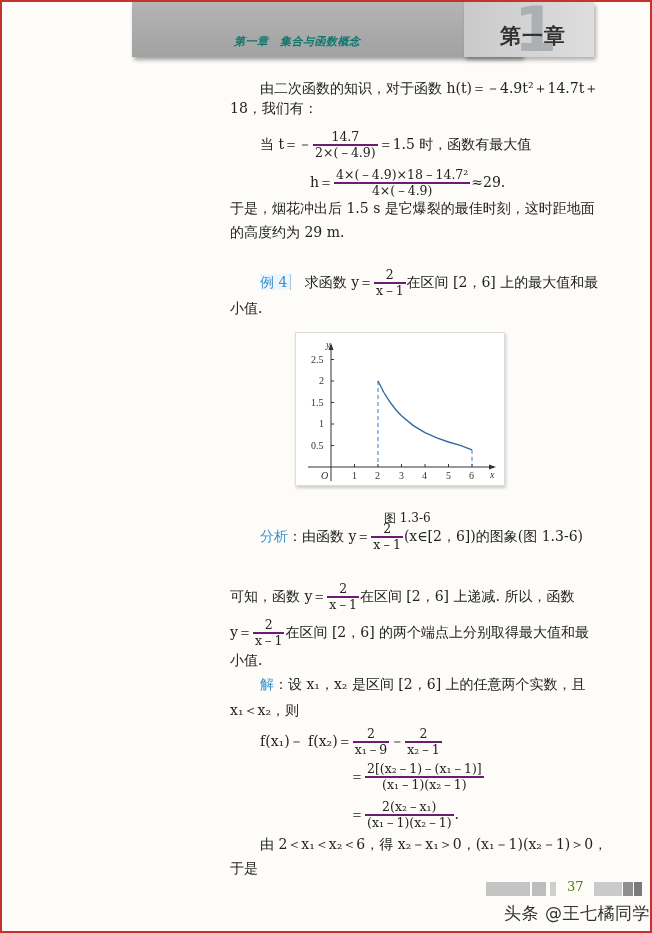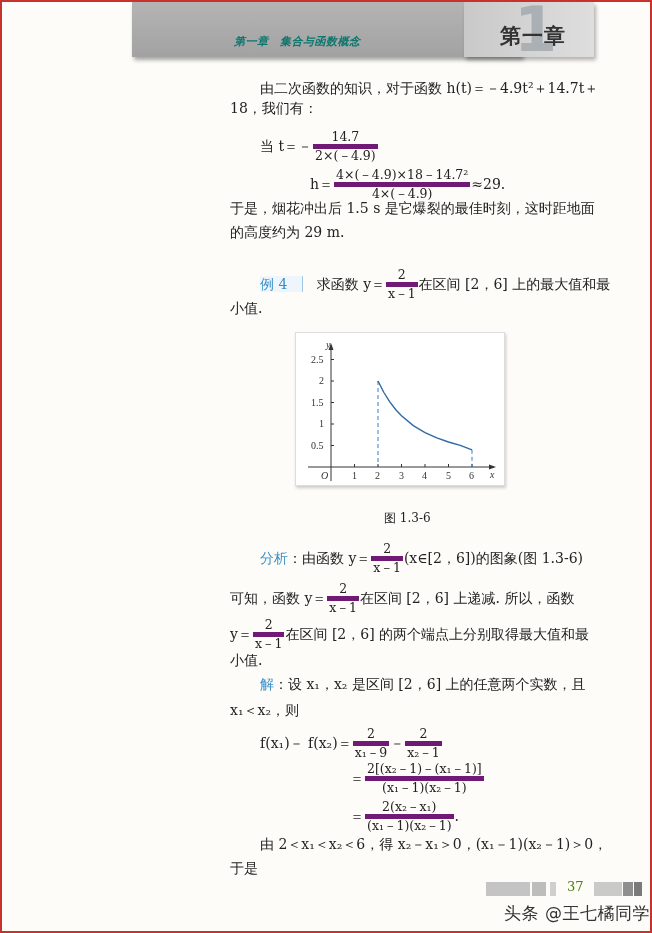--- a/index.html
+++ b/index.html
@@ -26,24 +26,24 @@
   .header-big-1 {
     position:absolute; left:512px; top:-2px; font-size:62px; font-weight:bold; color:#aab0b4;
     font-family:"DejaVu Sans","Liberation Sans",sans-serif; line-height:60px;
   }
   .header-title {
     position:absolute; left:498px; top:20px; font-size:21px; font-weight:bold; color:#333;
     font-family:"DejaVu Sans","Liberation Sans",sans-serif; letter-spacing:1px;
   }
   .line { position:absolute; font-size:14px; white-space:nowrap; line-height:20px; }
   .frac { display:inline-block; vertical-align:middle; text-align:center; font-size:12.5px; line-height:14px; margin:0 1px; }
-  .frac .num { display:block; border-bottom:5px solid #701a75; padding:0 2px; }
+  .frac .num { display:block; border-bottom:2px solid #701a75; padding:0 2px; }
   .frac .den { display:block; padding:0 2px; }
   .blue { color:#3a8fc6; }
-  .ex-tag { color:#3a8fc6; border-right:1px solid #9cc9e6; padding-right:15px; background:#eef6fb; }
+  .ex-tag { color:#3a8fc6; border-right:1px solid #9cc9e6; padding-right:3px; background:#eef6fb; }
   .figure {
     position:absolute; left:293px; top:330px; width:208px; height:152px;
     background:#fff; border:1px solid #ddd; box-shadow:1px 2px 3px rgba(0,0,0,0.2);
   }
   .caption { position:absolute; left:382px; top:508px; font-size:12px;text-align:right; }
   .footer-blocks { position:absolute; top:880px; height:14px; }
   .page-num { position:absolute; left:565px; top:877px; font-size:13px; color:#4d7c0f; }
   .watermark {
     position:absolute; left:502px; top:900px; font-size:17px; color:#333;
     font-family:"DejaVu Sans","Liberation Sans",sans-serif; letter-spacing:0.5px;
@@ -57,21 +57,21 @@
 
   <div class="header-bar"></div>
   <div class="header-chapter">第一章　集合与函数概念</div>
   <div class="header-box"></div>
   <div class="header-big-1">1</div>
   <div class="header-title">第一章</div>
 
   <div class="line" style="left:258px;top:76px;">由二次函数的知识，对于函数 h(t)＝－4.9t²＋14.7t＋</div>
   <div class="line" style="left:228px;top:96px;">18，我们有：</div>
   <div class="line" style="left:258px;top:128px;">
-    <span>当 t＝－</span><span class="frac"><span class="num">14.7</span><span class="den">2×(－4.9)</span></span>
+    <span>当 t＝－</span><span class="frac"><span class="num">14.7</span><span class="den">2×(－4.9)</span></span><span>＝1.5 时，函数有最大值</span>
   </div>
   <div class="line" style="left:308px;top:166px;">
     <span>h＝</span><span class="frac"><span class="num">4×(－4.9)×18－14.7²</span><span class="den">4×(－4.9)</span></span><span>≈29.</span>
   </div>
   <div class="line" style="left:228px;top:196px;">于是，烟花冲出后 1.5 s 是它爆裂的最佳时刻，这时距地面</div>
   <div class="line" style="left:228px;top:220px;">的高度约为 29 m.</div>
 
   <div class="line" style="left:258px;top:266px;">
     <span class="ex-tag">例 4</span>&nbsp;&nbsp;&nbsp;<span>求函数 y＝</span><span class="frac"><span class="num">2</span><span class="den">x－1</span></span><span>在区间 [2，6] 上的最大值和最</span>
   </div>
@@ -116,21 +116,21 @@
       </g>
 
       <line x1="82" y1="48" x2="82" y2="134" stroke="#3a7cc0" stroke-width="1" stroke-dasharray="4,3"></line>
       <line x1="176" y1="116.8" x2="176" y2="134" stroke="#3a7cc0" stroke-width="1" stroke-dasharray="4,3"></line>
 
       <path d="M82,48 L87.9,59.5 L93.8,68.8 L99.6,76.5 L105.5,82.8 L117.3,92.6 L129,99.6 L140.8,104.9 L152.5,109 L164.3,112.4 L176,116.8" fill="none" stroke="#2f6aa6" stroke-width="1.4"></path>
     </svg>
   </div>
   <div class="caption">图 1.3-6</div>
 
-  <div class="line" style="left:258px;top:540px;">
+  <div class="line" style="left:258px;top:520px;">
     <span class="blue">分析</span><span>：由函数 y＝</span><span class="frac"><span class="num">2</span><span class="den">x－1</span></span><span>(x∈[2，6])的图象(图 1.3-6)</span>
   </div>
   <div class="line" style="left:228px;top:580px;">
     <span>可知，函数 y＝</span><span class="frac"><span class="num">2</span><span class="den">x－1</span></span><span>在区间 [2，6] 上递减. 所以，函数</span>
   </div>
   <div class="line" style="left:228px;top:616px;">
     <span>y＝</span><span class="frac"><span class="num">2</span><span class="den">x－1</span></span><span>在区间 [2，6] 的两个端点上分别取得最大值和最</span>
   </div>
   <div class="line" style="left:228px;top:648px;">小值.</div>
 

